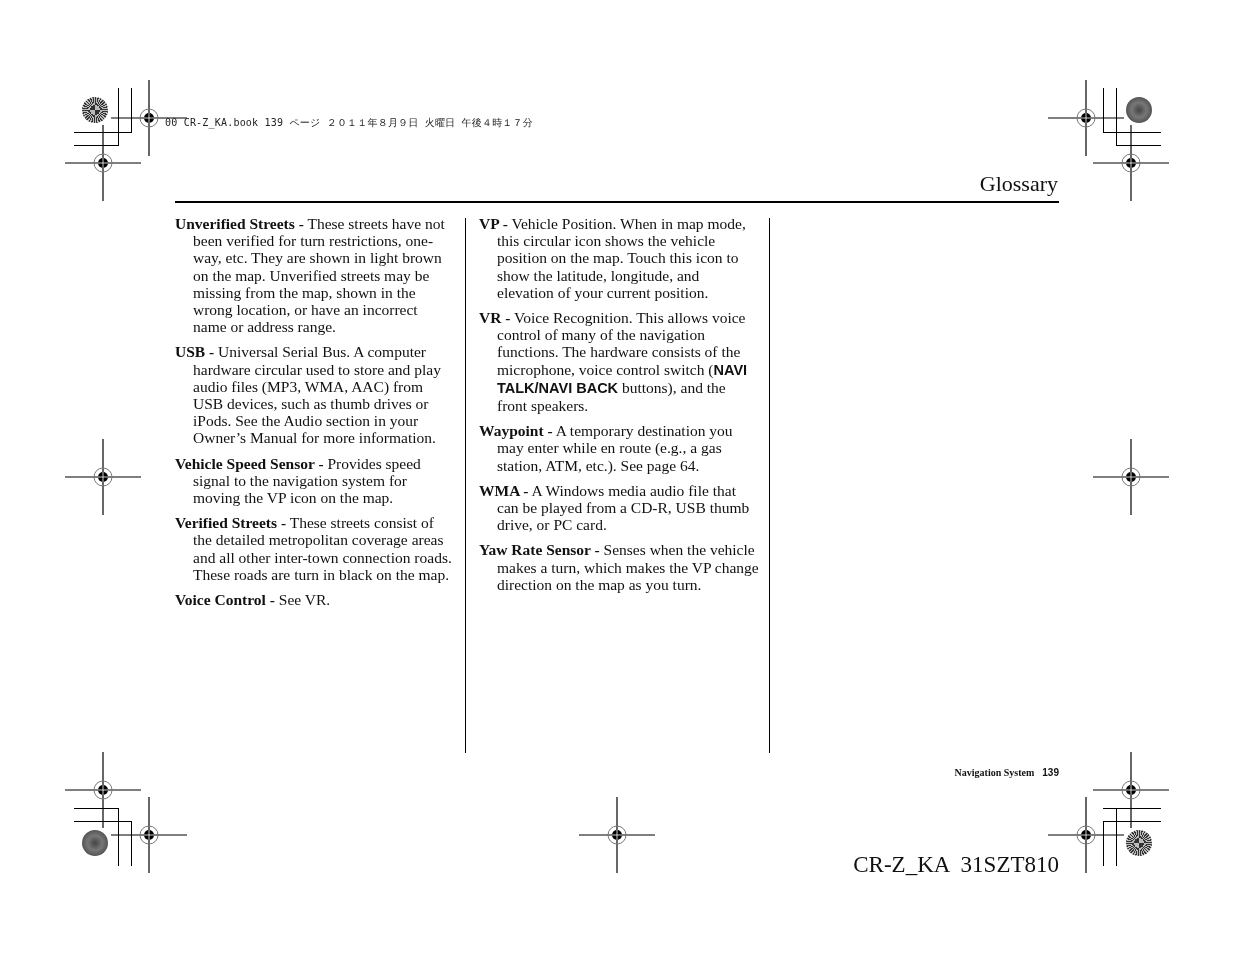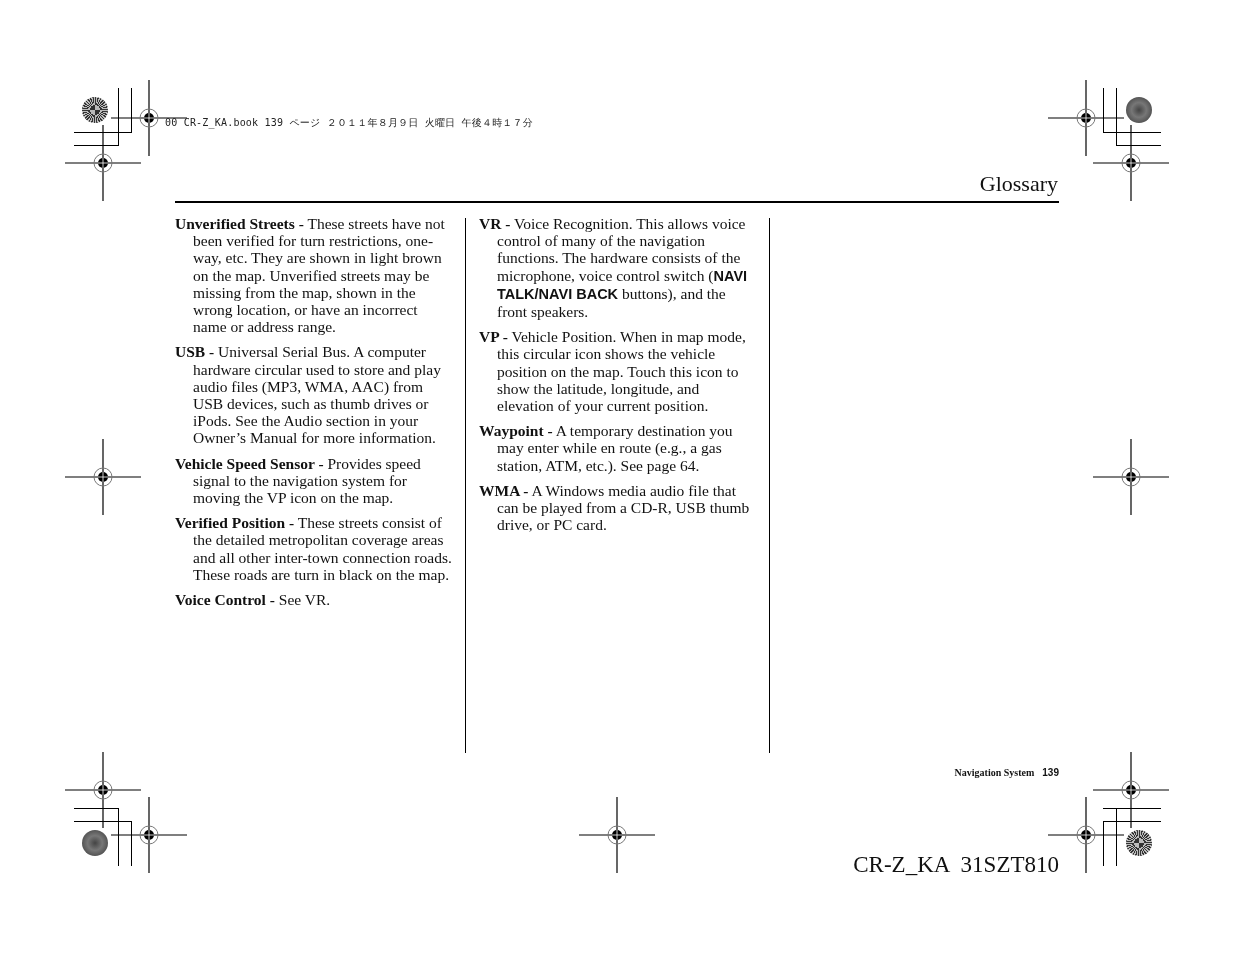--- a/index.html
+++ b/index.html
@@ -82,31 +82,32 @@
 
 <div class="header-meta">00 CR-Z_KA.book  139 ページ  ２０１１年８月９日  火曜日  午後４時１７分</div>
 
 <div class="page-title">Glossary</div>
 <div class="title-rule"></div>
 
 <div class="col col1">
   <div class="entry"><span class="term">Unverified Streets -</span><span> These streets have not been verified for turn restrictions, one-way, etc. They are shown in light brown on the map. Unverified streets may be missing from the map, shown in the wrong location, or have an incorrect name or address range.</span></div>
   <div class="entry"><span class="term">USB -</span><span> Universal Serial Bus. A computer hardware circular used to store and play audio files (MP3, WMA, AAC) from USB devices, such as thumb drives or iPods. See the Audio section in your Owner’s Manual for more information.</span></div>
   <div class="entry"><span class="term">Vehicle Speed Sensor -</span><span> Provides speed signal to the navigation system for moving the VP icon on the map.</span></div>
-  <div class="entry"><span class="term">Verified Position -</span><span> These streets consist of the detailed metropolitan coverage areas and all other inter-town connection roads. These roads are turn in black on the map.</span></div>
+  <div class="entry"><span class="term">Verified Streets -</span><span> These streets consist of the detailed metropolitan coverage areas and all other inter-town connection roads. These roads are turn in black on the map.</span></div>
   <div class="entry"><span class="term">Voice Control -</span><span> See VR.</span></div>
 </div>
 
 <div class="col-divider" style="left:465px;"></div>
 
 <div class="col col2">
+  <div class="entry"><span class="term">VP -</span><span> Vehicle Position. When in map mode, this circular icon shows the vehicle position on the map. Touch this icon to show the latitude, longitude, and elevation of your current position.</span></div>
   <div class="entry"><span class="term">VR -</span><span> Voice Recognition. This allows voice control of many of the navigation functions. The hardware consists of the microphone, voice control switch (</span><span class="sans-bold">NAVI TALK/NAVI BACK</span><span> buttons), and the front speakers.</span></div>
-  <div class="entry"><span class="term">VP -</span><span> Vehicle Position. When in map mode, this circular icon shows the vehicle position on the map. Touch this icon to show the latitude, longitude, and elevation of your current position.</span></div>
   <div class="entry"><span class="term">Waypoint -</span><span> A temporary destination you may enter while en route (e.g., a gas station, ATM, etc.). See page 64.</span></div>
   <div class="entry"><span class="term">WMA -</span><span> A Windows media audio file that can be played from a CD-R, USB thumb drive, or PC card.</span></div>
+  <div class="entry"><span class="term">Yaw Rate Sensor -</span><span> Senses when the vehicle makes a turn, which makes the VP change direction on the map as you turn.</span></div>
 </div>
 
 <div class="col-divider" style="left:769px;"></div>
 
 <div class="footer">
   <span>Navigation System</span><span class="num">139</span>
 </div>
 
 <div class="code" style="white-space:pre;">CR-Z_KA  31SZT810</div>
 

